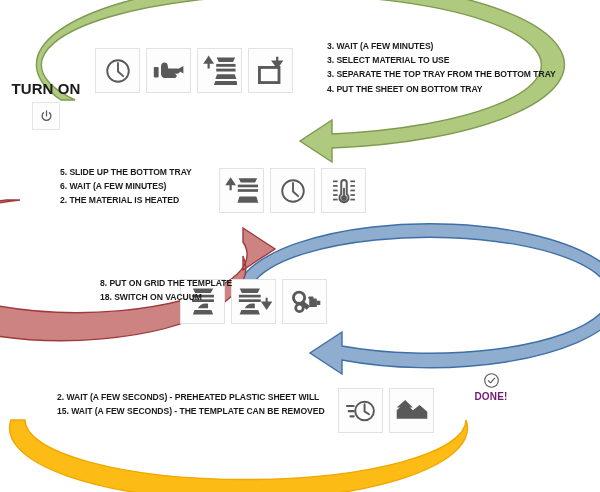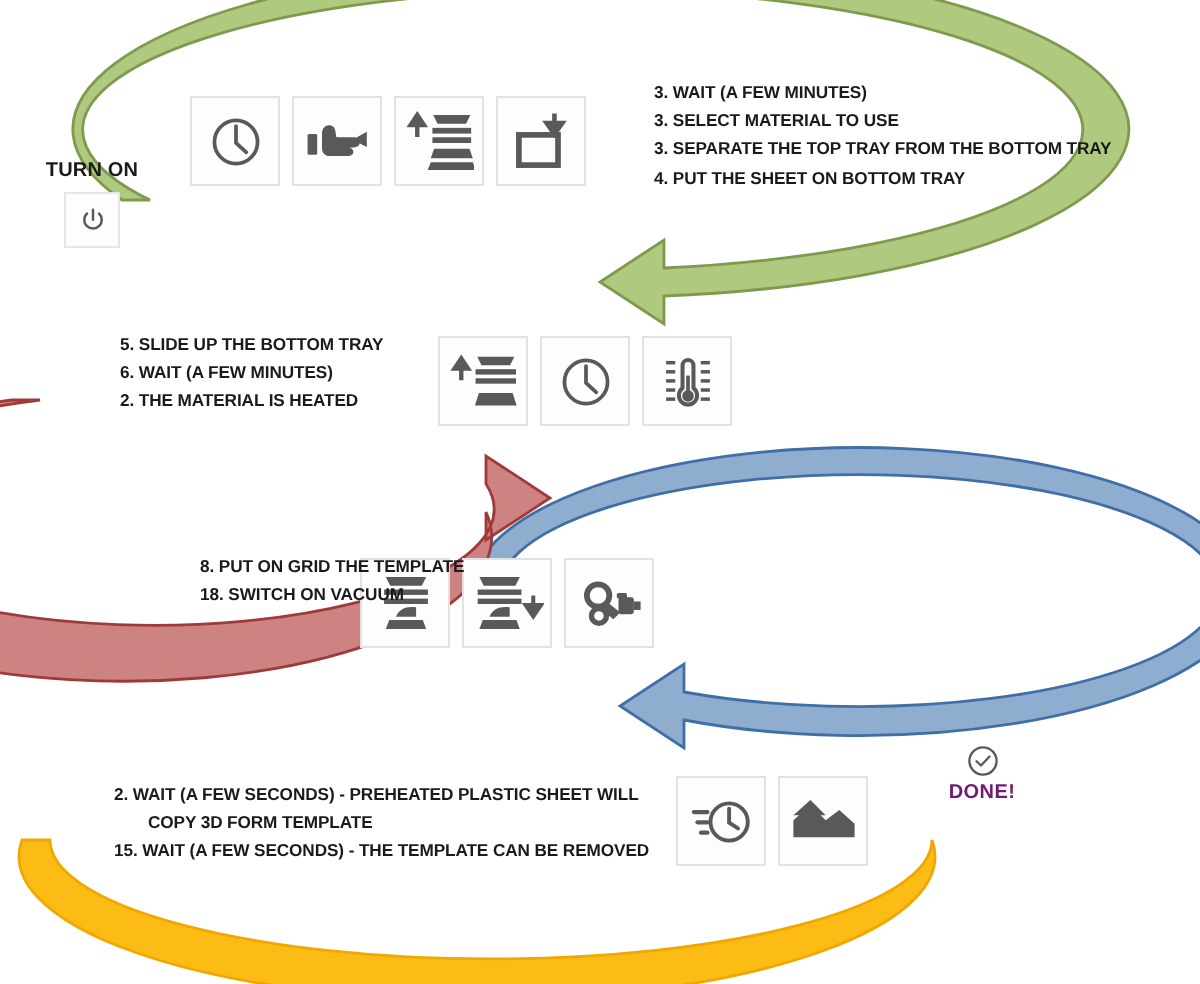--- a/index.html
+++ b/index.html
@@ -70,21 +70,21 @@
 
   
   #turnon {
     position: absolute;
     left: 10px;
     top: 80px;
     width: 72px;
     text-align: center;
   }
   #turnon .lbl {
-    font-size: 10px;
+    font-size: 15px;
     font-weight: bold;
     color: #1a1a1a;
     letter-spacing: 0.1px;
   }
   #turnon .pwrtile {
     margin: 5px auto 0;
     width: 28px;
     height: 28px;
     background: #fdfdfd;
     border: 1px solid #e6e6e6;
@@ -290,21 +290,20 @@
       </div>
     </div>
 
     <div class="steps rt" style="left:100px; top:276px; width:420px;">
       <span class="ln">8. PUT ON GRID THE TEMPLATE</span>
       <span class="ln">18. SWITCH ON VACUUM</span>
     </div>
 
     <div class="steps" style="left:57px; top:390px;">
       <span class="ln">2. WAIT (A FEW SECONDS) - PREHEATED PLASTIC SHEET  WILL</span>
-      <span class="ind">COPY 3D FORM TEMPLATE</span>
       <span class="ln">15. WAIT (A FEW SECONDS)  -  THE TEMPLATE CAN BE REMOVED</span>
     </div>
 
     <div class="tilerow" style="left:338px; top:388px;">
       <div class="tile">
         <svg width="32" height="30" viewBox="0 0 36 32">
           <circle class="ico-s" stroke-width="2.2" cx="22" cy="16" r="10.5"></circle>
           <path class="ico-s" stroke-width="2.2" stroke-linecap="round" d="M22 8.5 L22 16.4 L27 19.6"></path>
           <g class="ico">
             <rect x="1" y="9.2" width="10" height="2.4" rx="1.2"></rect>

